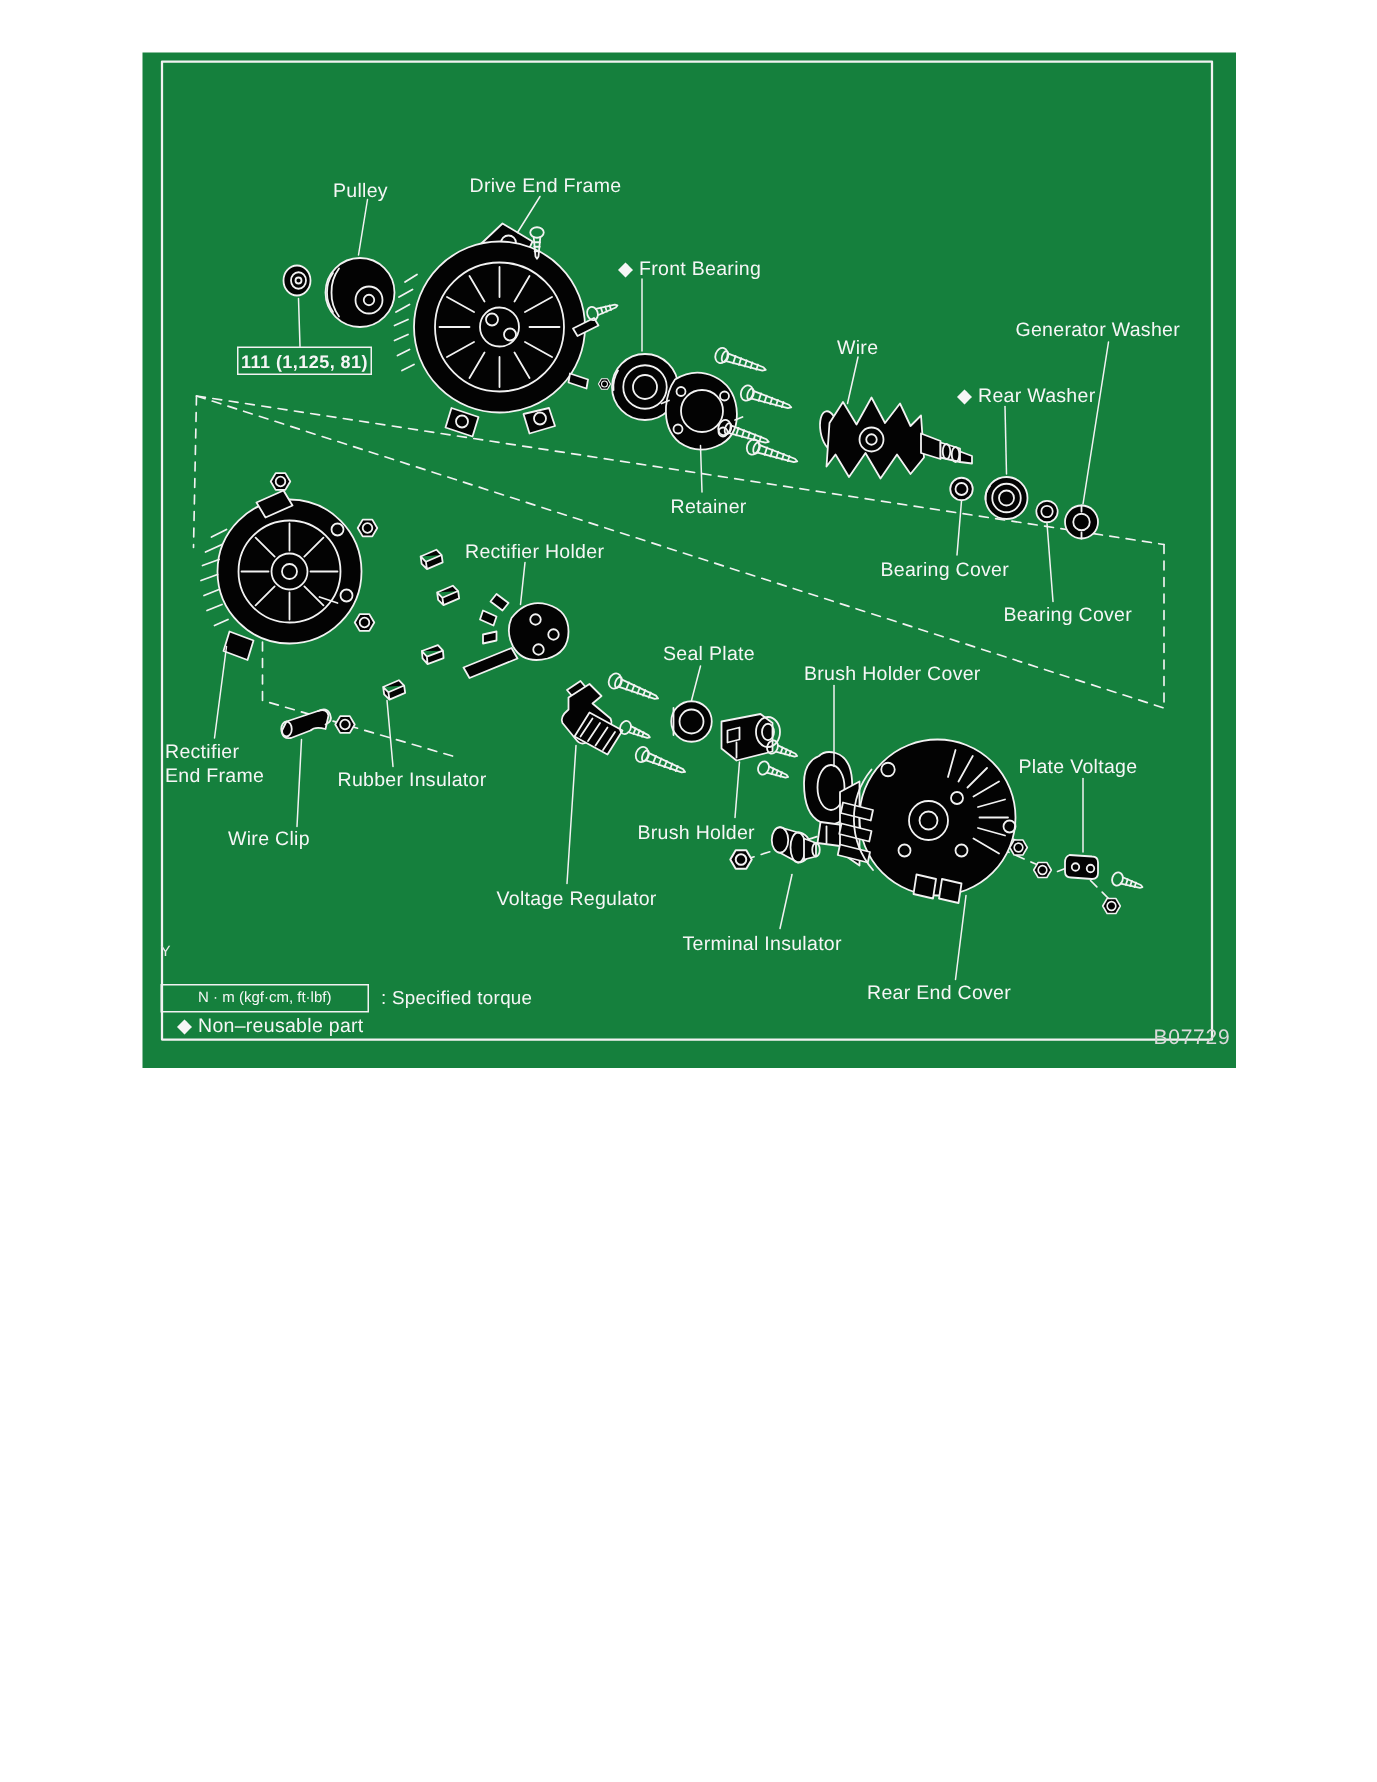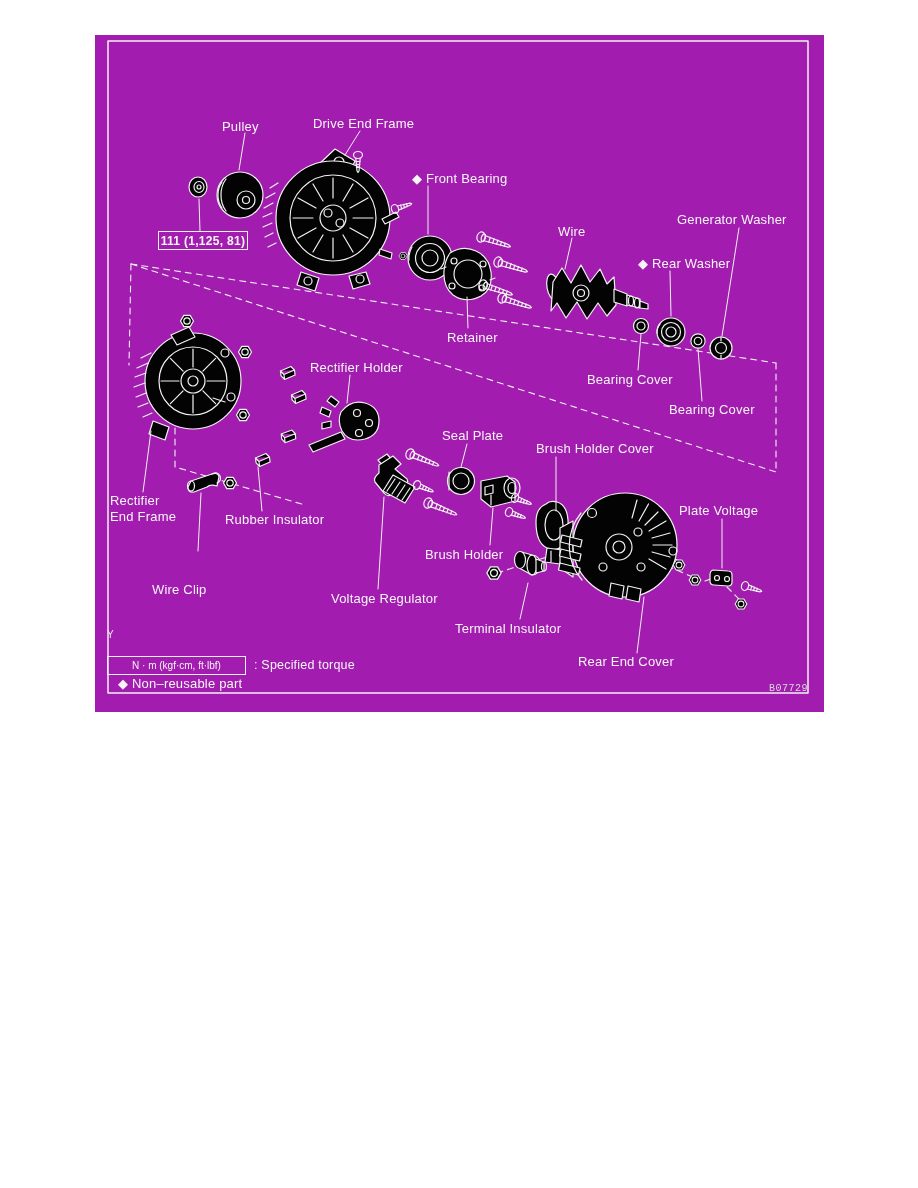--- a/index.html
+++ b/index.html
@@ -3,30 +3,30 @@
 <meta charset="utf-8">
 <style>
   html,body{margin:0;padding:0;}
   body{
     width:918px;height:1188px;position:relative;
     background:#ffffff;
     font-family:"Liberation Sans", sans-serif;
   }
   .diagram{
     position:absolute;left:95px;top:35px;width:729px;height:677px;
-    background:#a21caf;overflow:hidden;
+    background:#15803d;overflow:hidden;
   }
   svg.art{position:absolute;left:0;top:0;width:729px;height:677px;}
   .lbl{
     position:absolute;color:#f6f6f6;font-size:13px;line-height:15px;
     white-space:nowrap;letter-spacing:.2px;
   }
   .lbl2{line-height:16px;}
   .marker{position:absolute;color:#e8e8e8;font-size:10px;}
-  .figcode{position:absolute;color:#d9d9d9;font-size:10px;letter-spacing:.5px;font-family:Liberation Mono, monospace;}
+  .figcode{position:absolute;color:#d9d9d9;font-size:14px;letter-spacing:.5px;}
   .boxed{
     position:absolute;border:1.5px solid #f2f2f2;color:#f6f6f6;
     display:flex;align-items:center;justify-content:center;
     white-space:nowrap;
     text-align:center;
   }
   .torque-box{left:63px;top:196px;width:88px;height:17px;font-size:12px;font-weight:bold;letter-spacing:.3px;}
   .legend-box{left:12px;top:621px;width:137px;height:17px;font-size:10px;}
   .legend-desc{left:159px;top:623px;font-size:12.5px;}
   .legend-nonreusable{left:23px;top:641px;font-size:13px;}
@@ -307,21 +307,21 @@
   <div class="lbl" style="left:492px;top:337px">Bearing Cover</div>
   <div class="lbl" style="left:574px;top:367px">Bearing Cover</div>
   <div class="lbl" style="left:215px;top:325px">Rectifier Holder</div>
   <div class="lbl" style="left:347px;top:393px">Seal Plate</div>
   <div class="lbl" style="left:441px;top:406px">Brush Holder Cover</div>
   <div class="lbl lbl2" style="left:15px;top:458px">
     <span style="display:block">Rectifier</span>
     <span style="display:block">End Frame</span>
   </div>
   <div class="lbl" style="left:130px;top:477px">Rubber Insulator</div>
-  <div class="lbl" style="left:57px;top:547px">Wire Clip</div>
+  <div class="lbl" style="left:57px;top:516px">Wire Clip</div>
   <div class="lbl" style="left:330px;top:512px">Brush Holder</div>
   <div class="lbl" style="left:236px;top:556px">Voltage Regulator</div>
   <div class="lbl" style="left:360px;top:586px">Terminal Insulator</div>
   <div class="lbl" style="left:584px;top:468px">Plate Voltage</div>
   <div class="lbl" style="left:483px;top:619px">Rear End Cover</div>
 
   <div class="boxed torque-box">111 (1,125, 81)</div>
 
   <div class="marker" style="left:12px;top:594px">Y</div>
   <div class="figcode" style="left:674px;top:648px">B07729</div>

